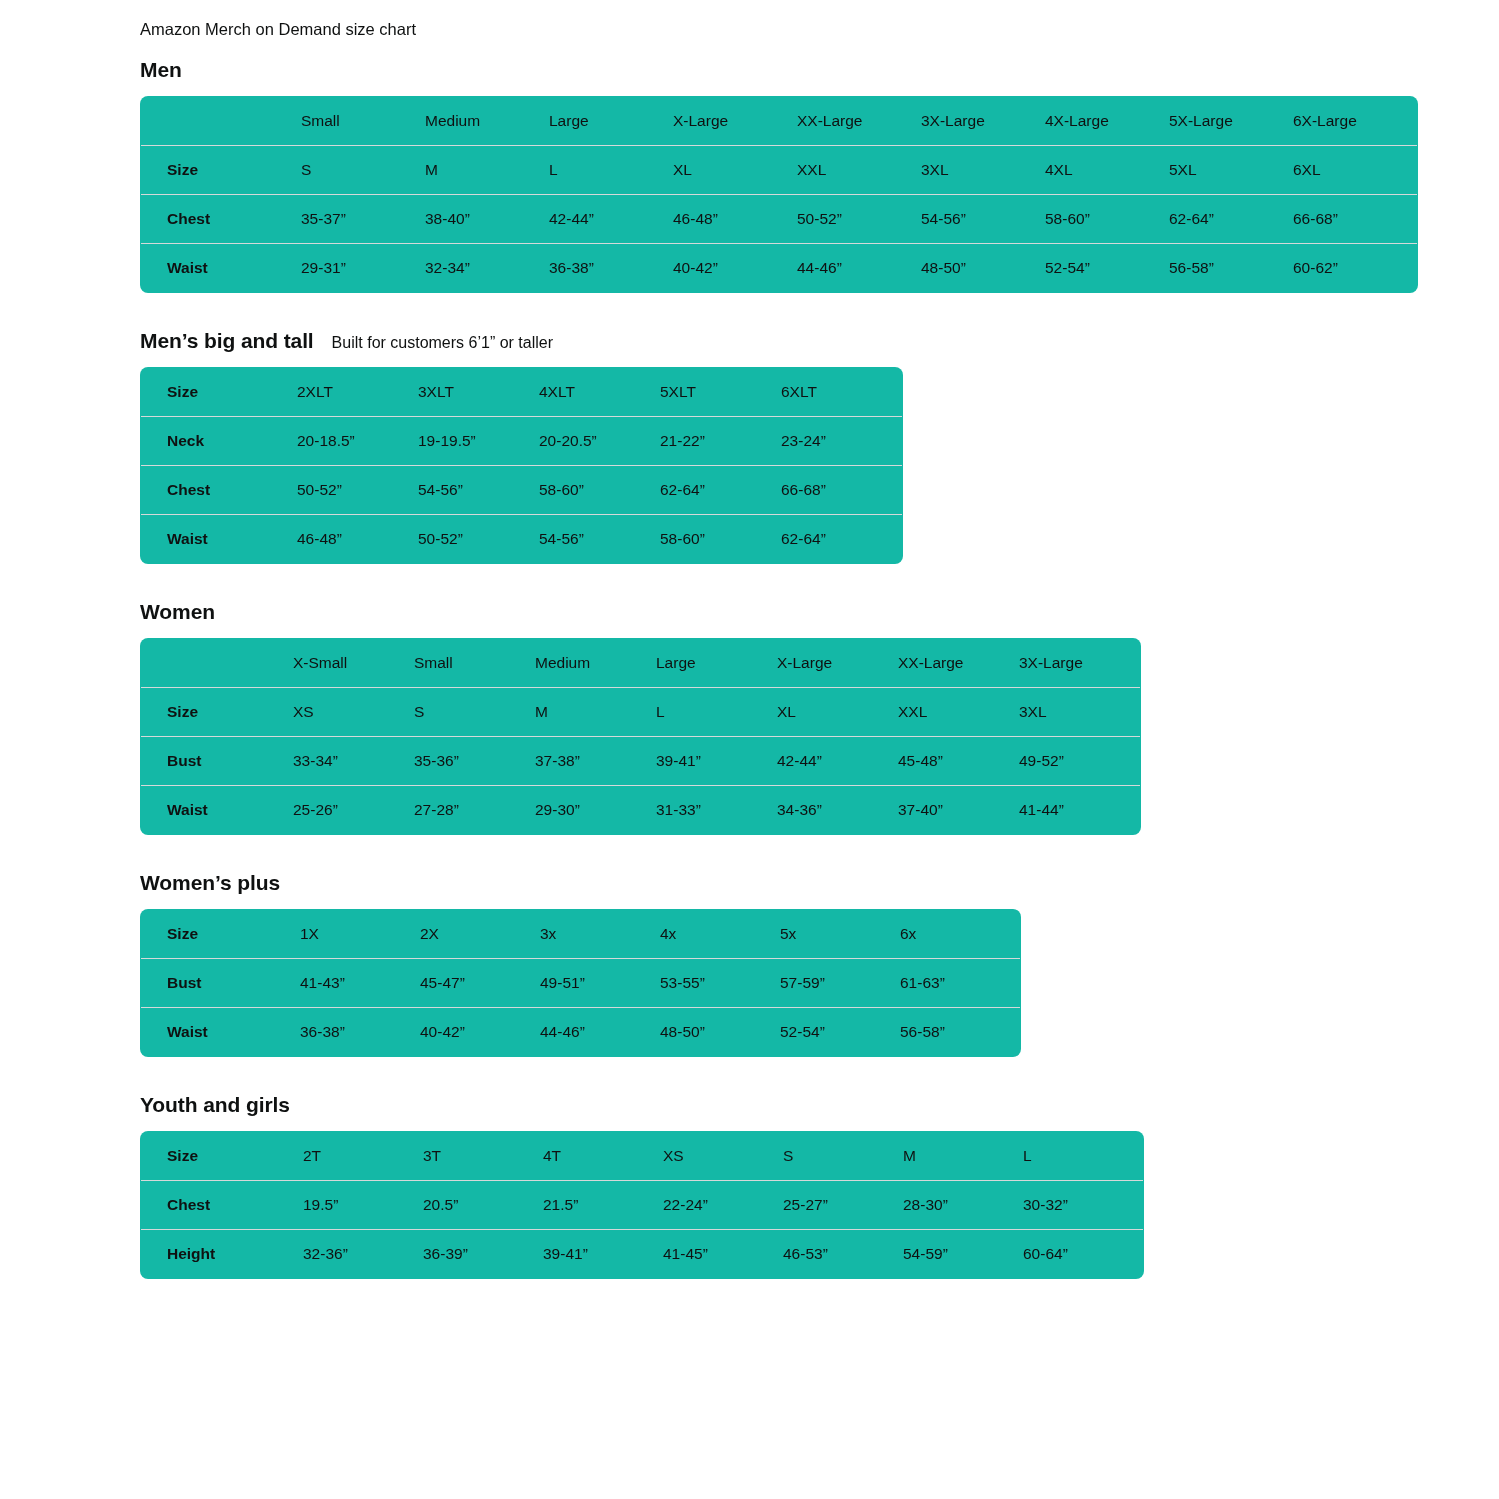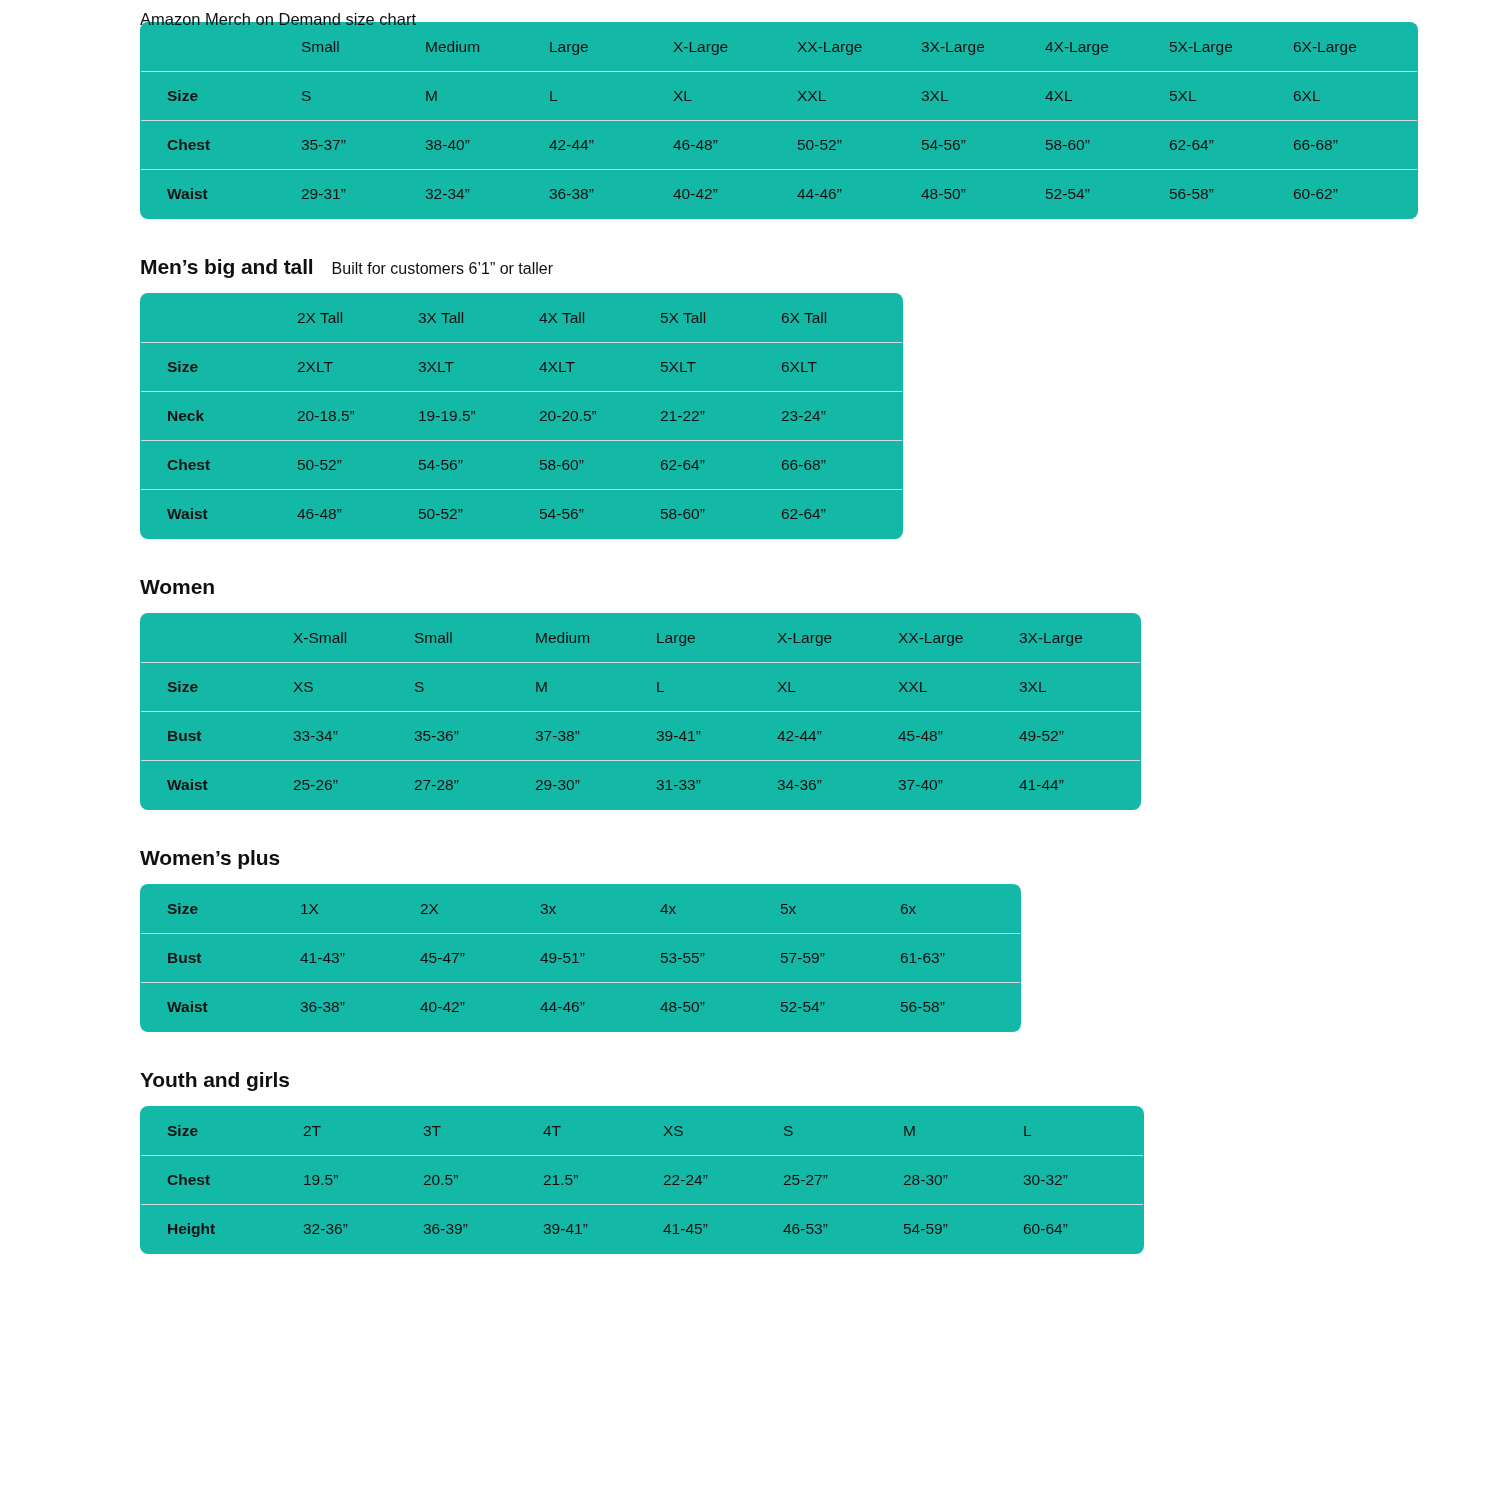--- a/index.html
+++ b/index.html
@@ -21,21 +21,21 @@
     box-sizing: border-box;
   }
   .doc-title {
     font-size: 16.5px;
     font-weight: 400;
     color: #0f1111;
     margin: 0;
     padding: 0 0 0 140px;
     line-height: 22px;
     position: relative;
-    top: 8px;
+    top: 18px;
   }
   .section {
     padding-left: 140px;
   }
   .section-head {
     display: flex;
     align-items: baseline;
     gap: 18px;
     margin-top: 36px;
     margin-bottom: 14px;
@@ -101,20 +101,23 @@
   .youth-table td { width: 120px; }
 </style>
 </head>
 <body>
 
 <div class="page">
 
   <div class="doc-title">Amazon Merch on Demand size chart</div>
 
   <div class="section">
+    <div class="section-head">
+      <span class="section-title">Men</span>
+    </div>
     <table class="size-table men-table">
       <tbody>
         <tr>
           <td class="rowhead"></td>
           <td class="colhead">Small</td>
           <td class="colhead">Medium</td>
           <td class="colhead">Large</td>
           <td class="colhead">X-Large</td>
           <td class="colhead">XX-Large</td>
           <td class="colhead">3X-Large</td>
@@ -163,28 +166,20 @@
   </div>
 
   <div class="section">
     <div class="section-head">
       <span class="section-title">Men’s big and tall</span>
       <span class="section-note">Built for customers 6’1” or taller</span>
     </div>
     <table class="size-table tall-table">
       <tbody>
         <tr>
-          <td class="rowhead"></td>
-          <td class="colhead">2X Tall</td>
-          <td class="colhead">3X Tall</td>
-          <td class="colhead">4X Tall</td>
-          <td class="colhead">5X Tall</td>
-          <td class="colhead">6X Tall</td>
-        </tr>
-        <tr>
           <td class="rowhead">Size</td>
           <td>2XLT</td>
           <td>3XLT</td>
           <td>4XLT</td>
           <td>5XLT</td>
           <td>6XLT</td>
         </tr>
         <tr>
           <td class="rowhead">Neck</td>
           <td>20-18.5”</td>

